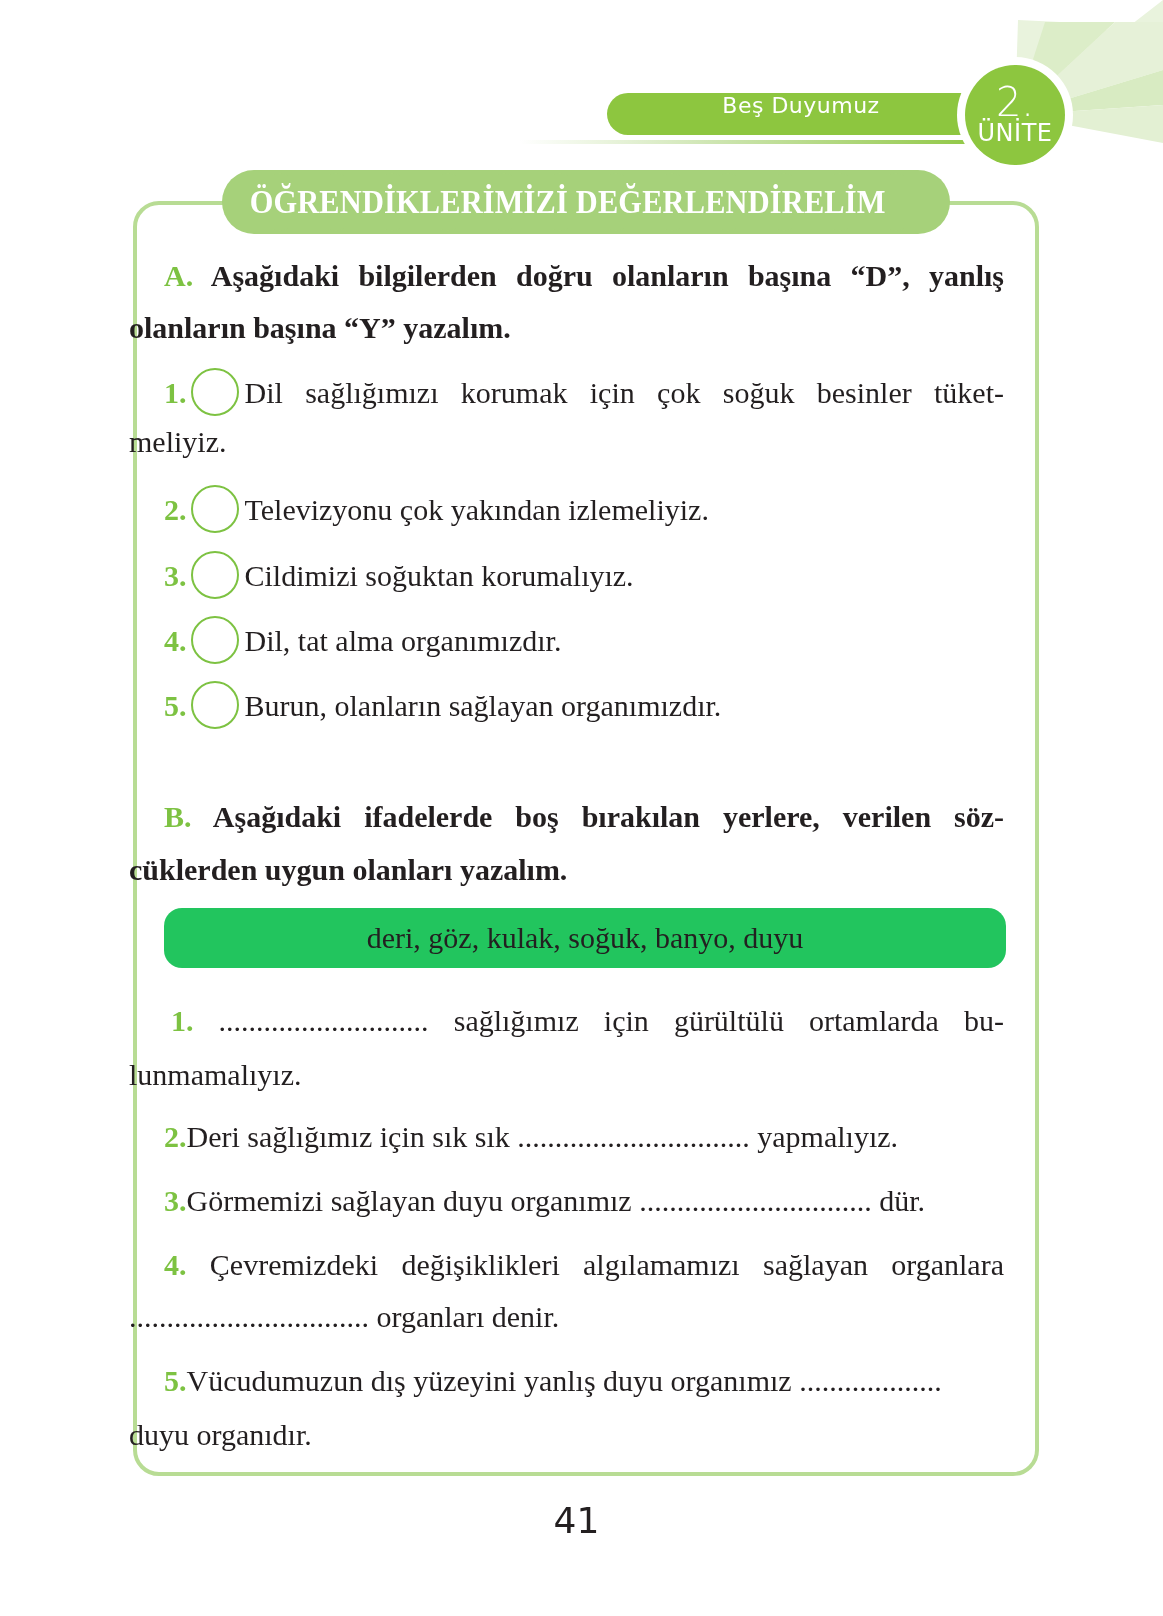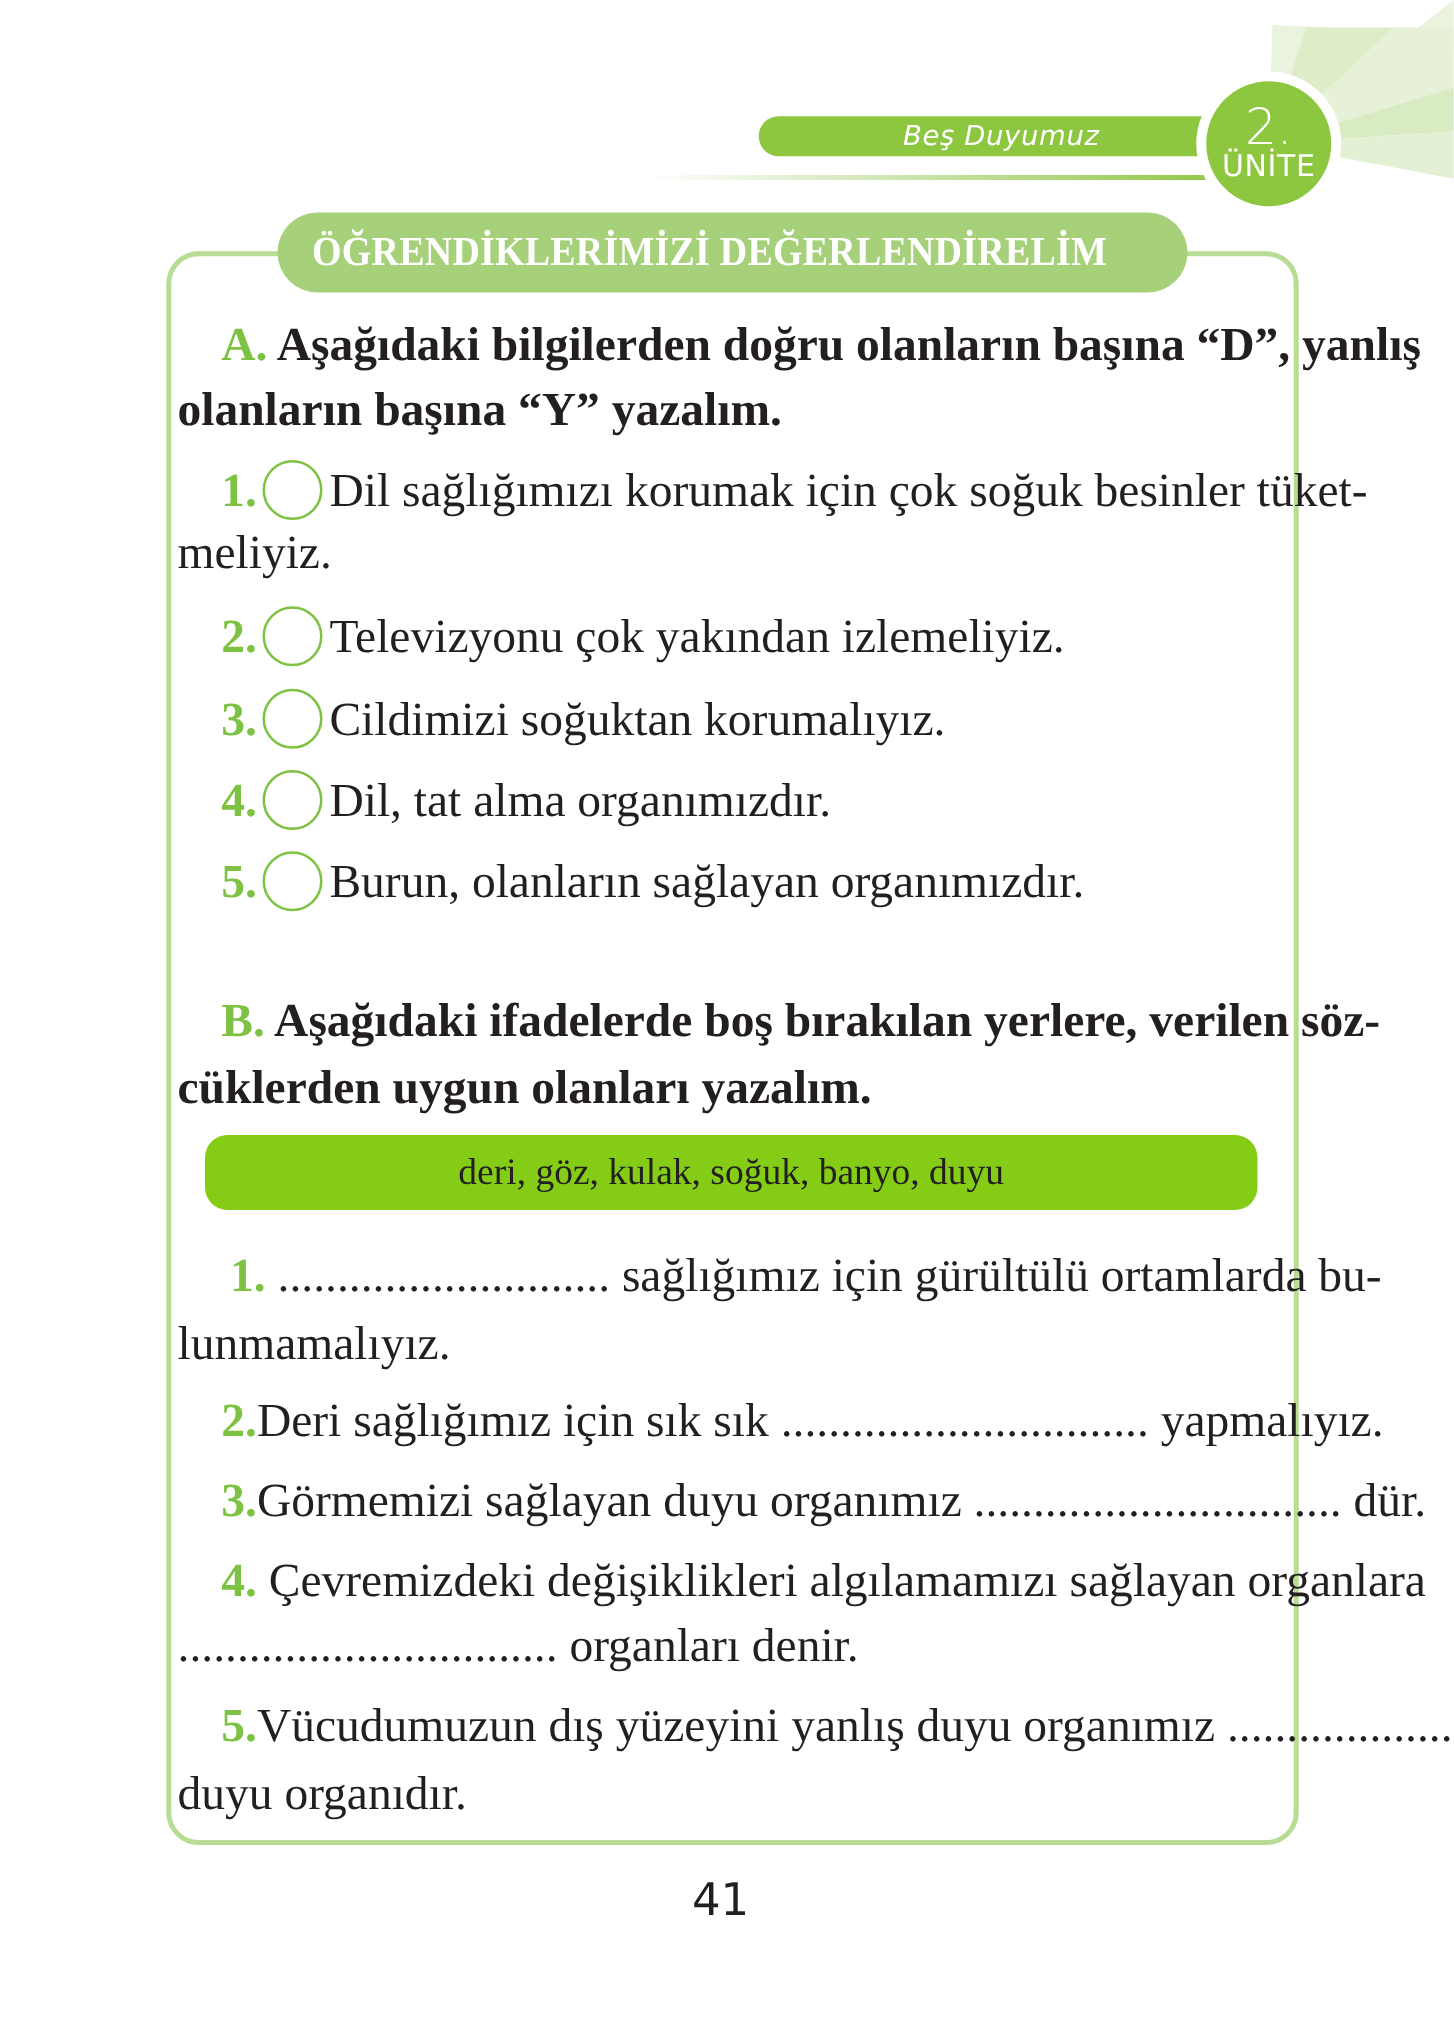--- a/index.html
+++ b/index.html
@@ -2,48 +2,48 @@
 <html><head>
 <meta charset="utf-8">
 <style>
   html, body { margin:0; padding:0; background:#ffffff; }
   body { width:1163px; height:1616px; position:relative; overflow:hidden; font-family:"Liberation Serif", serif; color:#231f20; }
 
   
   .rays { position:absolute; left:0; top:0; width:1163px; height:200px; }
   .banner-line { position:absolute; left:520px; top:140px; width:470px; height:4px;
     background:linear-gradient(90deg, rgba(141,198,63,0) 0%, #cfe6b4 40%, #8dc63f 100%); }
-  .banner { position:absolute; left:607px; top:93px; width:370px; height:32px; background:#8dc63f;
-    border-radius:22px 0 0 22px; display:flex; align-items:center; justify-content:center;font-style:italic; }
+  .banner { position:absolute; left:607px; top:93px; width:370px; height:42px; background:#8dc63f;
+    border-radius:22px 0 0 22px; display:flex; justify-content:center; }
   .banner-title { font-family:"DejaVu Sans", sans-serif; color:#ffffff; font-size:22px; letter-spacing:0.5px; padding-left:18px; }
   .unit-ring { position:absolute; left:957px; top:57px; width:116px; height:116px; border-radius:50%; background:#ffffff; }
   .unit-circle { position:absolute; left:965px; top:65px; width:100px; height:100px; border-radius:50%; background:#8dc63f;
     display:flex; flex-direction:column; align-items:center; justify-content:center; color:#ffffff; font-family:"DejaVu Sans", sans-serif; }
   .unit-num { font-size:40px; line-height:36px; font-weight:300; }
   .unit-label { font-size:24px; line-height:26px; letter-spacing:0.5px; }
 
   
   .box { position:absolute; left:133px; top:201px; width:898px; height:1267px; border:4px solid #b8dc94; border-radius:26px; box-sizing:content-box; }
   .title-bubble { position:absolute; left:222px; top:170px; width:728px; height:64px; background:#a6d17a; border-radius:32px;
     display:flex; align-items:center; justify-content:flex-start; }
   .title-bubble::before, .title-bubble::after { content:""; position:absolute; left:30px; right:30px; height:12px;
     background:radial-gradient(circle at 50% 100%, #a6d17a 14px, transparent 15px) repeat-x; background-size:56px 24px; }
   .title-bubble::before { top:-6px; }
   .title-bubble::after { bottom:-6px; transform:scaleY(-1); }
   .title-text { font-family:"Liberation Serif", serif; font-weight:bold; font-size:33px; color:#ffffff; letter-spacing:0.2px; position:relative; z-index:1; transform:scaleX(0.92); }
 
-  .line { position:absolute; left:142px; width:875px; font-size:38px; line-height:36px; white-space:nowrap; }
+  .line { position:absolute; left:129px; width:875px; font-size:30px; line-height:36px; white-space:nowrap; }
   .bold { font-weight:bold; }
   .green { color:#7dc242; font-weight:bold; }
   .justify { text-align:justify; text-align-last:justify; }
   .num { color:#7dc242; font-weight:bold; }
 
   .circle { display:inline-block; width:48px; height:48px; border:2.5px solid #7dc242; border-radius:50%; vertical-align:middle; margin:0 6px 0 4px; position:relative; top:-4px; box-sizing:border-box; }
 
-  .wordbank { position:absolute; left:164px; top:908px; width:842px; height:60px; background:#84cc16; border-radius:18px;
+  .wordbank { position:absolute; left:164px; top:908px; width:842px; height:60px; background:#22c55e; border-radius:18px;
     display:flex; align-items:center; justify-content:center; font-size:30px; }
 
   .page-number { position:absolute; left:0; width:1153px; top:1500px; text-align:center; font-family:"DejaVu Sans", sans-serif; font-size:36px; color:#231f20; }
 </style>
 </head>
 <body>
 
 <svg class="rays" viewBox="0 0 1163 200" width="1163" height="200">
   <polygon points="1015,115 1163,0 1163,40 1060,22 1018,20" fill="#e9f3dd"></polygon>
   <polygon points="1015,115 1045,22 1115,22" fill="#dcedc8"></polygon>

